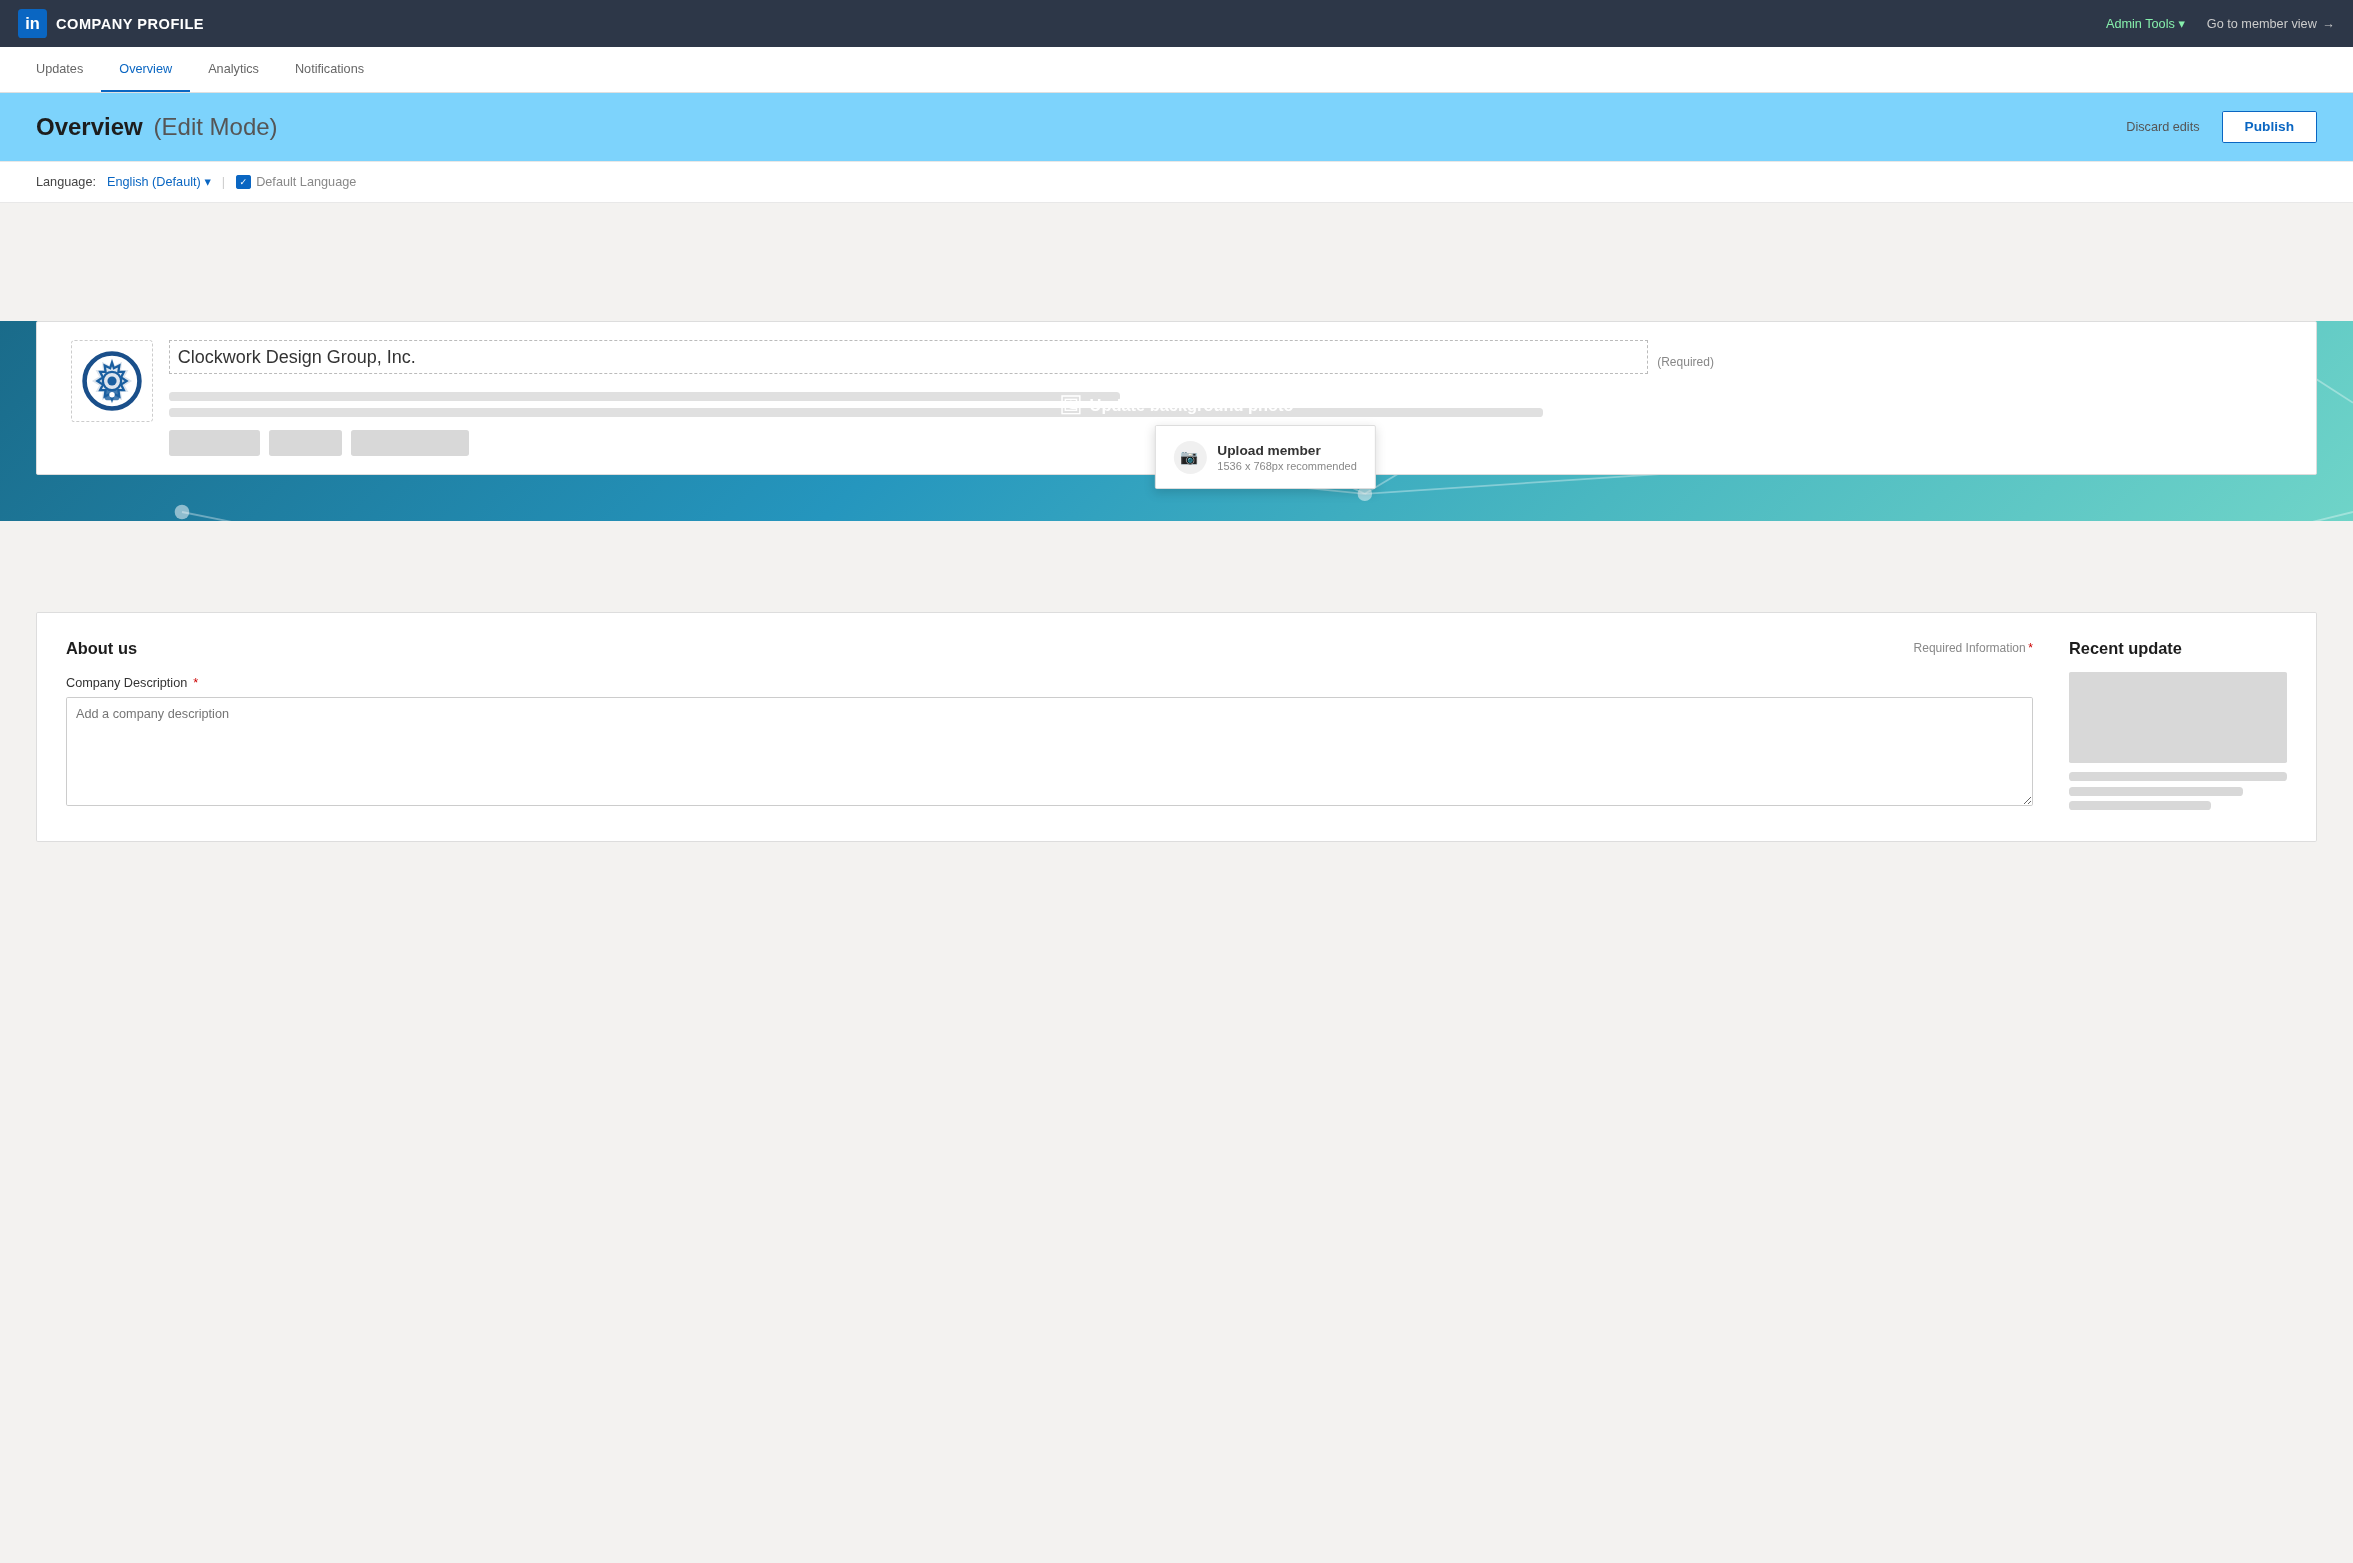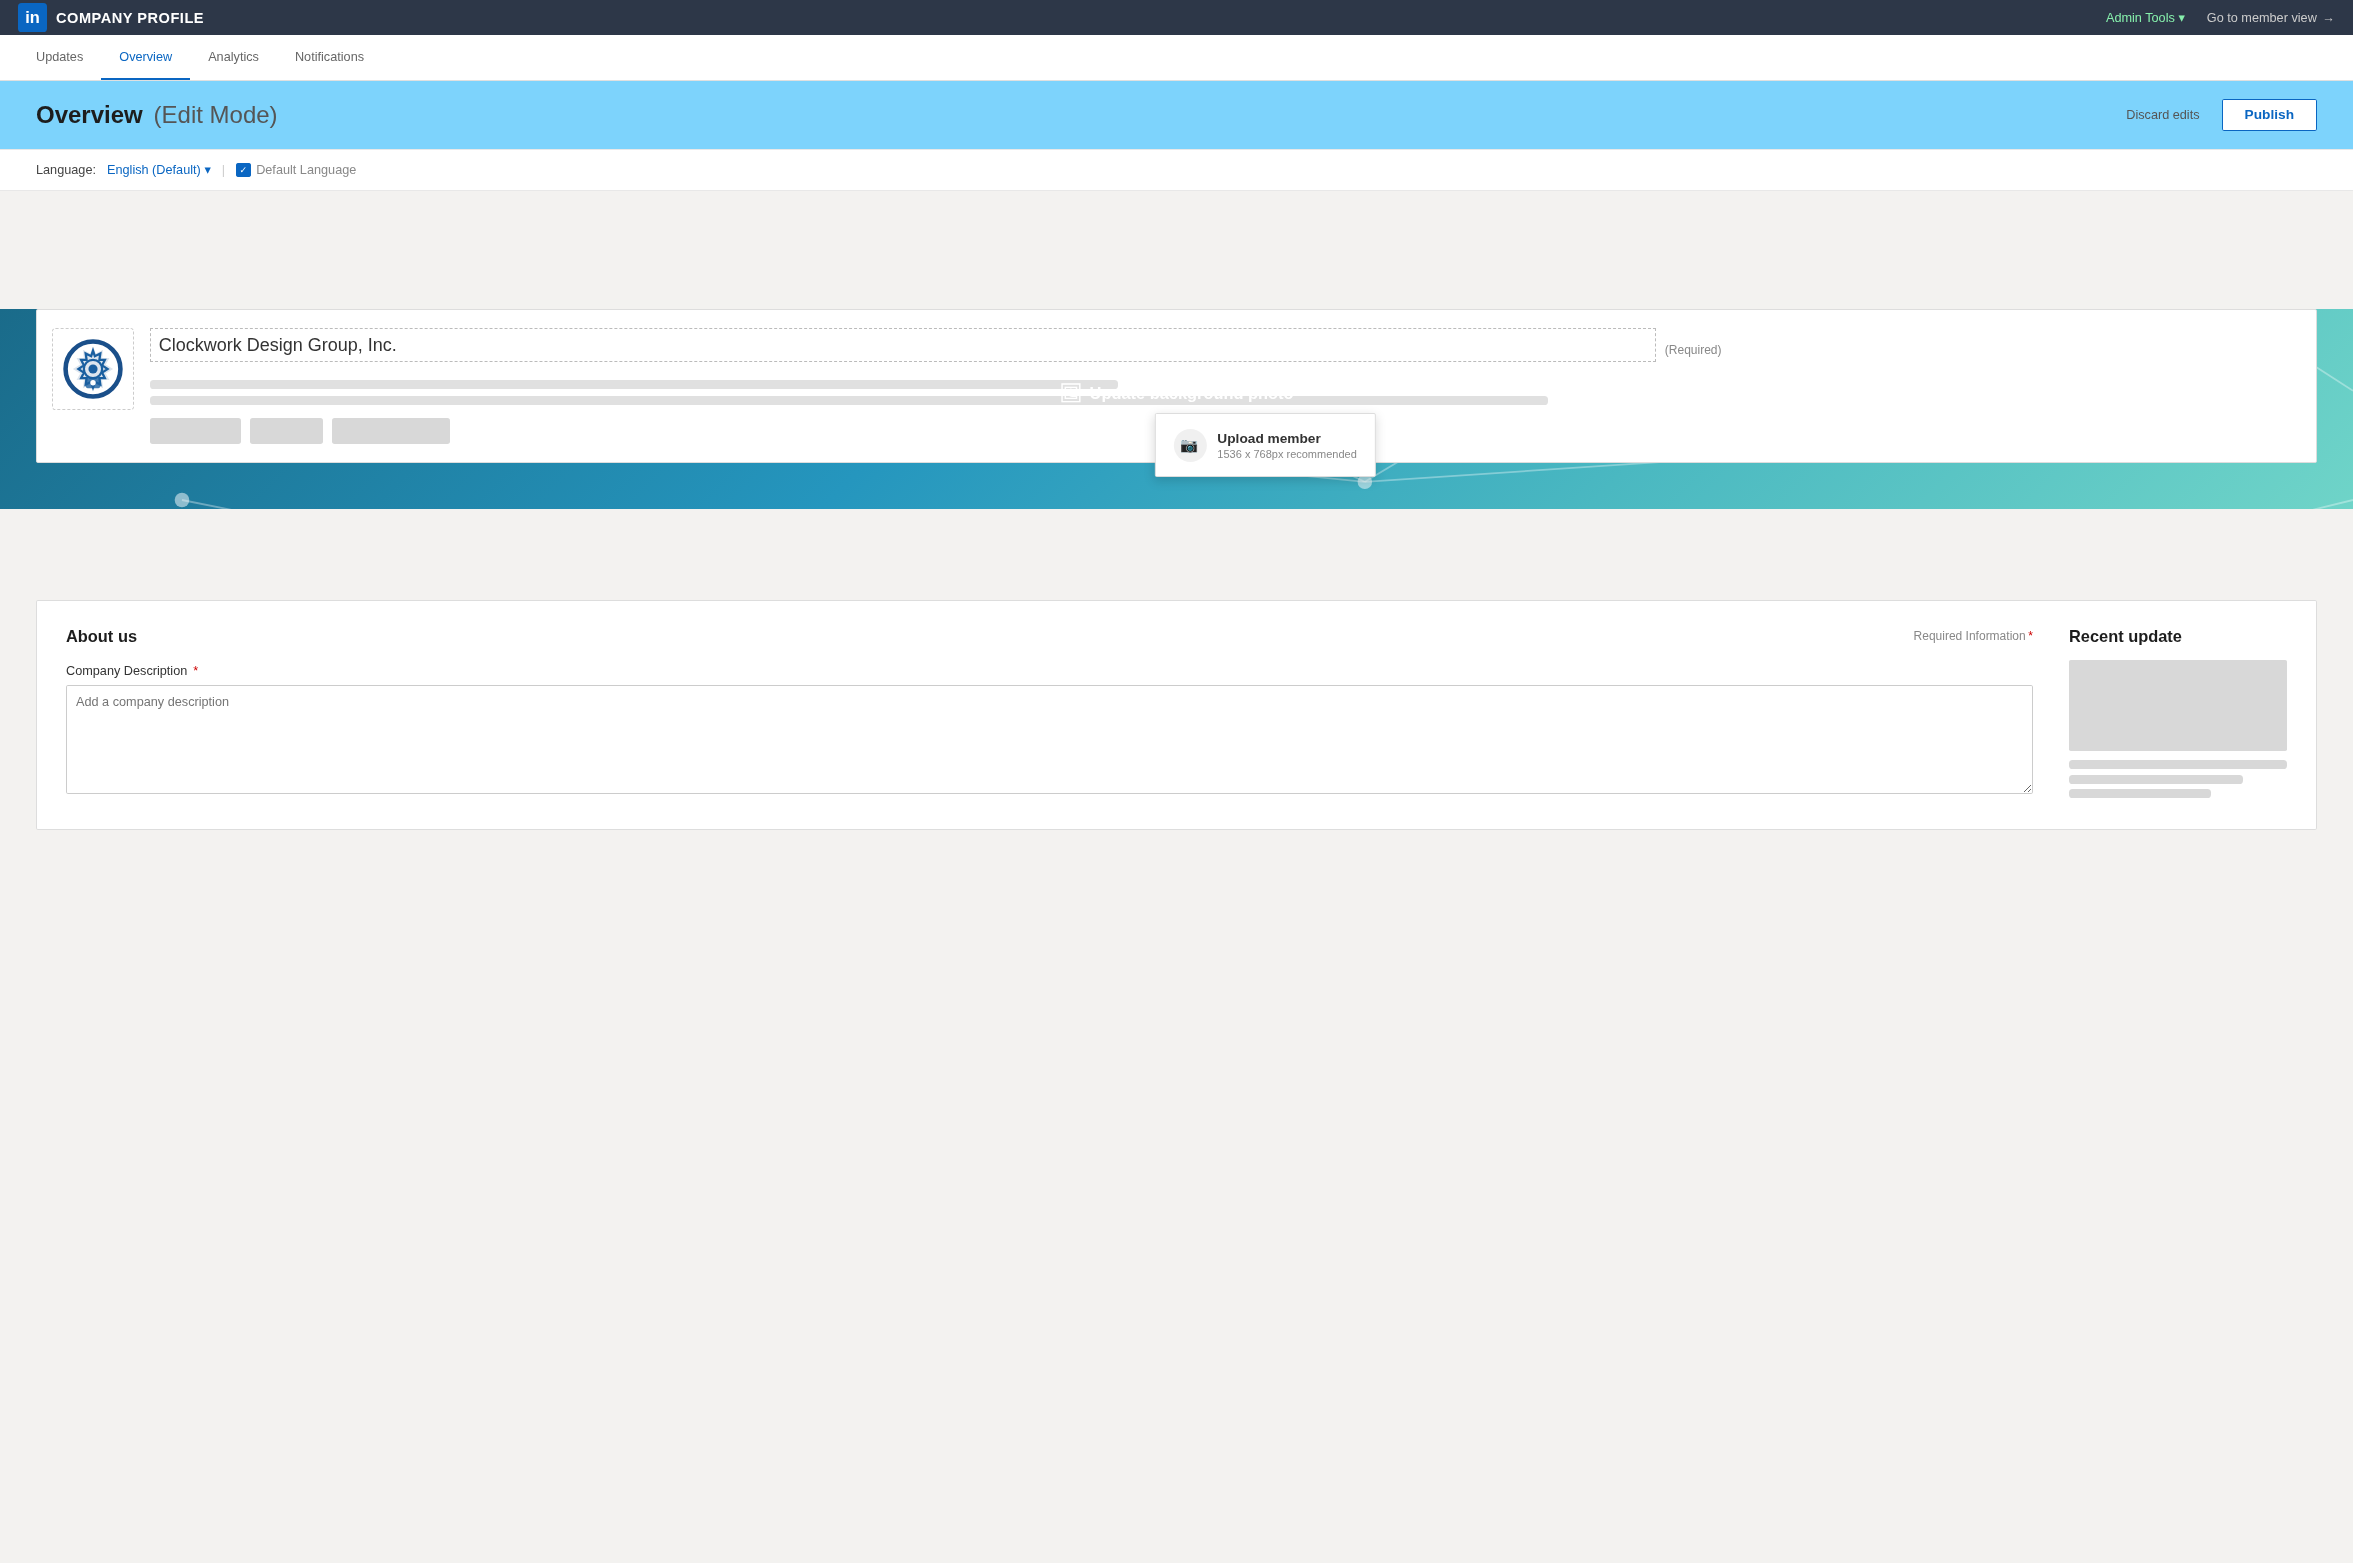--- a/index.html
+++ b/index.html
@@ -4,21 +4,21 @@
   <style>
     * { box-sizing: border-box; margin: 0; padding: 0; }
     body { font-family: -apple-system, BlinkMacSystemFont, 'Segoe UI', Arial, sans-serif; background: #f3f2f0; font-size: 12.7px; color: #333; }
 
     
     .navbar {
       background: #2d3748;
       display: flex;
       align-items: center;
       padding: 0 18px;
-      height: 35px;
+      height: 47px;
       justify-content: space-between;
     }
     .navbar-left { display: flex; align-items: center; gap: 9px; }
     .linkedin-logo {
       width: 29px; height: 29px;
       background: #0a66c2;
       display: flex; align-items: center; justify-content: center;
       color: white; font-weight: 900; font-size: 16.4px; border-radius: 3.6px;
     }
     .navbar-brand { color: white; font-size: 14.6px; font-weight: 600; letter-spacing: 0.5px; }
@@ -352,21 +352,21 @@
   <div class="upload-dropdown" style="top:52%;left:50%;transform:translateX(-10%)">
     <div class="upload-option">
       <div class="upload-icon">📷</div>
       <div class="upload-text">
         <div class="upload-title">Upload member</div>
         <div class="upload-sub">1536 x 768px recommended</div>
       </div>
     </div>
   </div>
 
-  <div class="company-card" style="margin-top:118px;margin-left:36px;margin-right:36px;position:relative;z-index:5;background:white;border:0.9px solid #ddd;padding:18px 15px;display:flex;align-items:flex-start;gap:16.4px">
+  <div class="company-card" style="margin-top:118px;margin-left:36px;margin-right:36px;position:relative;z-index:5;background:white;border:0.9px solid #ddd;padding:18px 34px;display:flex;align-items:flex-start;gap:16.4px">
 
     <div class="company-logo">
       <svg viewBox="0 0 70 70" fill="none" xmlns="http://www.w3.org/2000/svg">
         <circle cx="35" cy="35" r="30" fill="none" stroke="#1a4f8a" stroke-width="5"></circle>
         <path d="M35 10 L38 18 L46 14 L45 23 L53 23 L49 30 L57 35 L49 40 L53 47 L45 47 L46 56 L38 52 L35 60 L32 52 L24 56 L25 47 L17 47 L21 40 L13 35 L21 30 L17 23 L25 23 L24 14 L32 18 Z" fill="#1a4f8a" opacity="0.15"></path>
         <path d="M35 15 L37 21 L43 18 L42 25 L48 25 L45 31 L51 35 L45 39 L48 45 L42 45 L43 52 L37 49 L35 55 L33 49 L27 52 L28 45 L22 45 L25 39 L19 35 L25 31 L22 25 L28 25 L27 18 L33 21 Z" fill="none" stroke="#1a5fa0" stroke-width="2.5"></path>
         <circle cx="35" cy="35" r="10" fill="none" stroke="#1a5fa0" stroke-width="2.5"></circle>
         <circle cx="35" cy="35" r="5" fill="#1a5fa0"></circle>
 
         <rect x="27" y="44" width="16" height="12" rx="2" fill="#1a5fa0" opacity="0.8"></rect>

